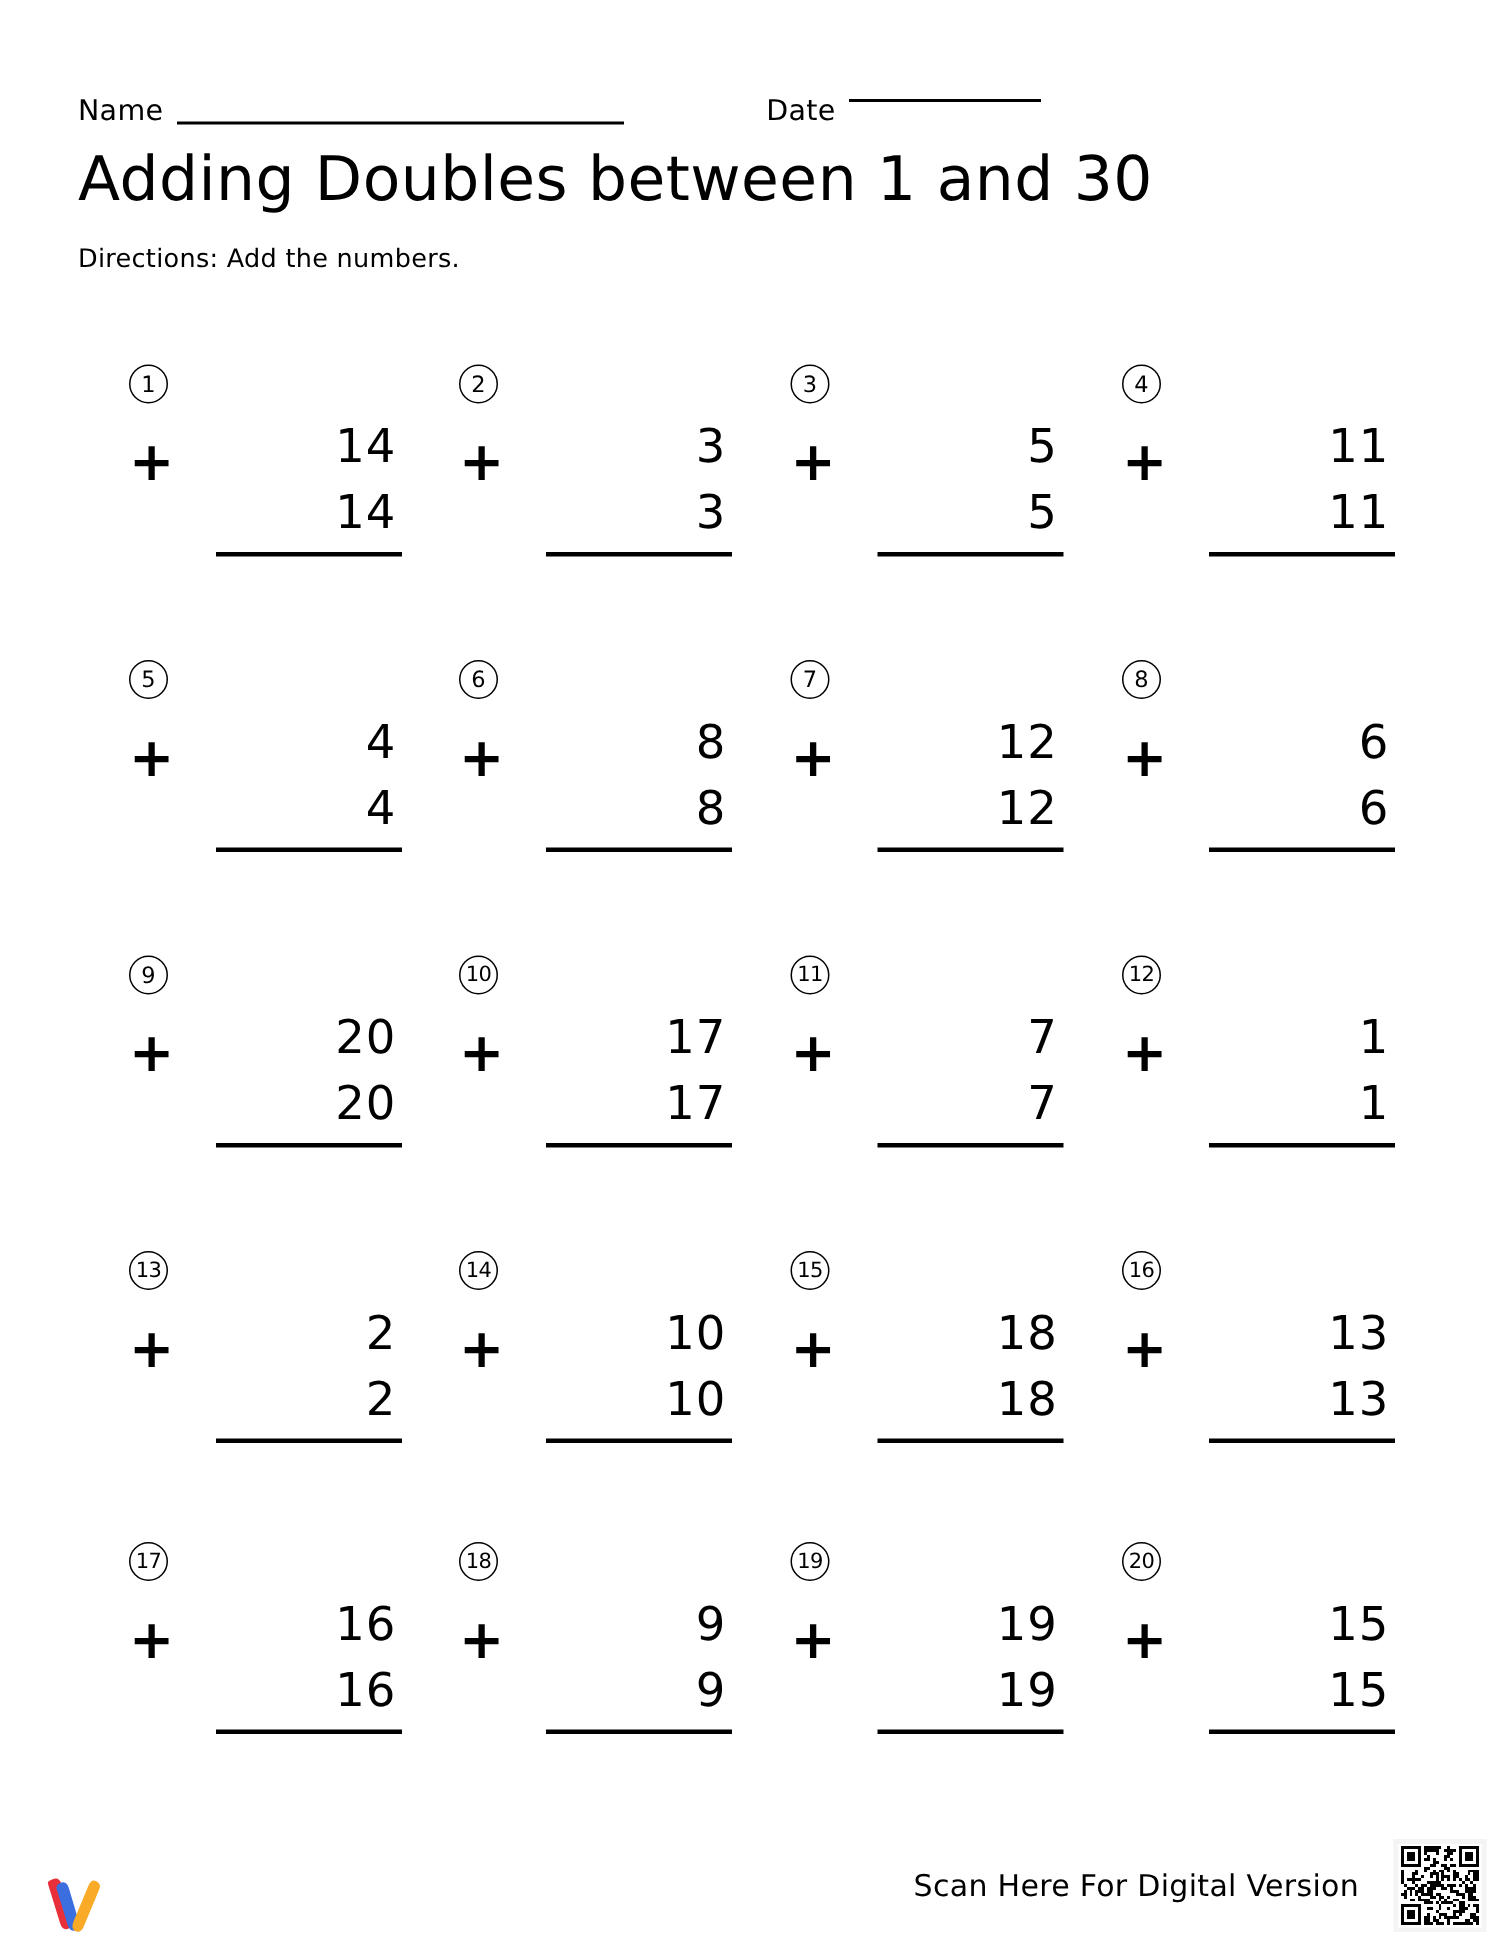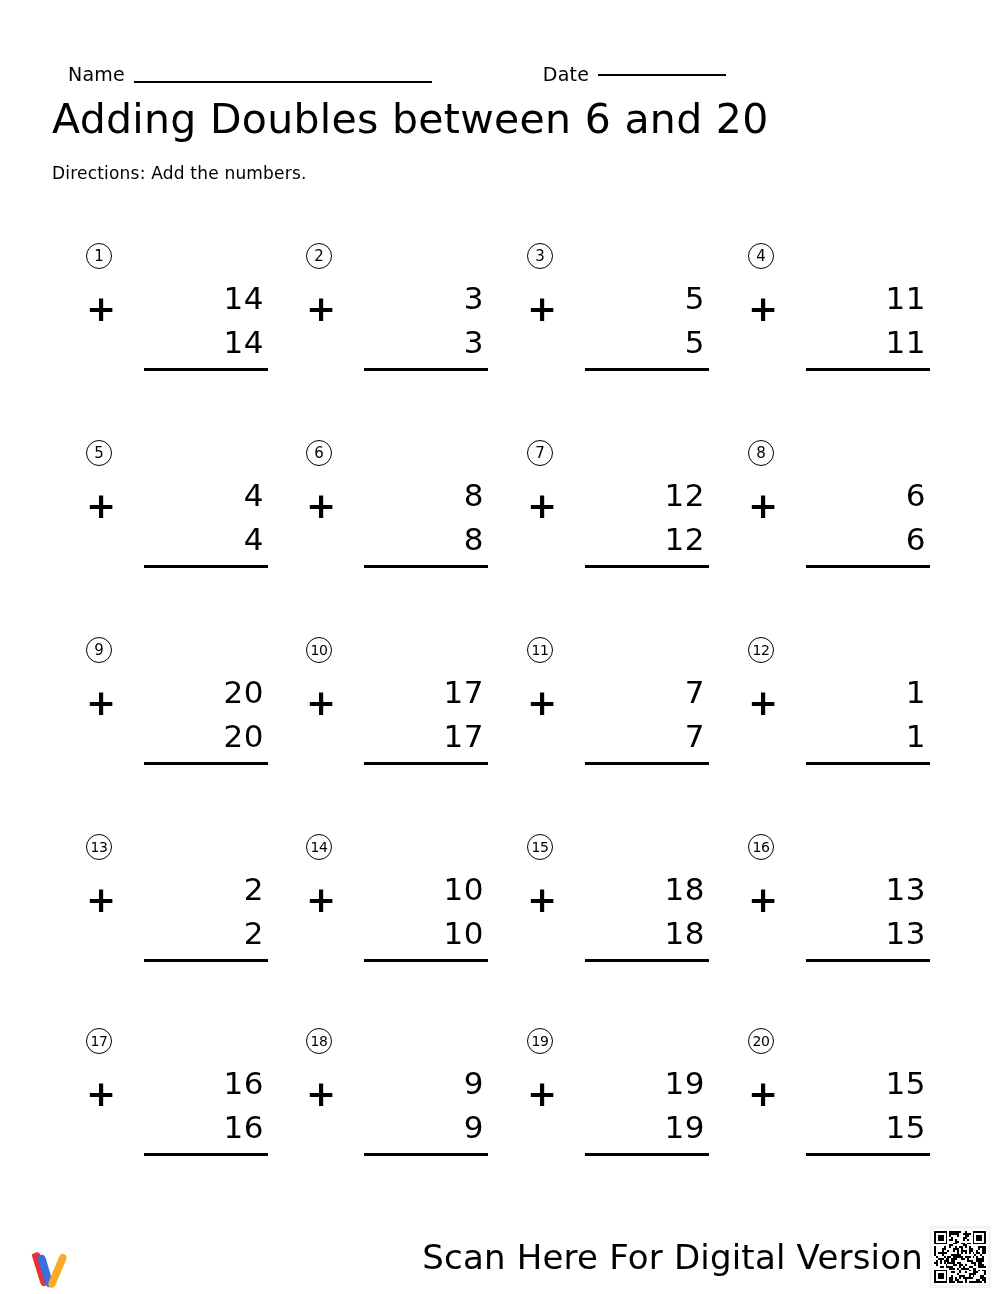--- a/index.html
+++ b/index.html
@@ -25,31 +25,30 @@
     height: 30px;
     display: flex;
     align-items: flex-end;
   }
   .field-label {
     font-size: 19px;
     letter-spacing: 0.2px;
     line-height: 1;
     padding-bottom: 2px;
     white-space: nowrap;
-    margin-left: 16px;
   }
   .rule {
     border-bottom: 2px solid #000;
     height: 1px;
     margin-left: 9px;
     margin-bottom: 3px;
   }
   .rule.name-rule { width: 298px; }
   .rule.date-rule { width: 128px; }
-  .date-group { margin-left: 95px; display: flex; align-items: center; }
+  .date-group { margin-left: 95px; display: flex; align-items: flex-start; }
 
   
   .title {
     position: absolute;
     left: 52px;
     top: 96px;
     font-size: 41px;
     font-weight: 400;
     line-height: 1.15;
     letter-spacing: 0.3px;
@@ -174,24 +173,24 @@
   .logo-zone { color: #f9ab28; margin-left: 5px; }
 
   .scan-wrap {
     position: absolute;
     right: 9px;
     bottom: 6px;
     display: flex;
     align-items: center;
   }
   .scan-text {
-    font-size: 34px;
+    font-size: 20px;
     letter-spacing: 0.2px;
     line-height: 1;
-    margin-right: 6px;
+    margin-right: 23px;
     white-space: nowrap;
   }
   .qr {
     width: 62px;
     height: 62px;
     background: #f4f4f4;
     padding: 3px;
     box-sizing: border-box;
     flex: 0 0 auto;
   }
@@ -201,21 +200,21 @@
 
 <div class="header-row">
   <span class="field-label">Name</span>
   <span class="rule name-rule"></span>
   <span class="date-group">
     <span class="field-label">Date</span>
     <span class="rule date-rule"></span>
   </span>
 </div>
 
-<div class="title">Adding Doubles between 6 and 20</div>
+<div class="title">Adding Doubles between 1 and 30</div>
 <div class="directions">Directions: Add the numbers.</div>
 
 <div class="grid" id="grid">
     <div class="prow">
       <div class="prob c0">
         <div class="circle-num">1</div>
         <div class="plus-sign">+</div>
         <div class="sum-block">
           <div class="operand-line">
             <span class="operand">14</span>

